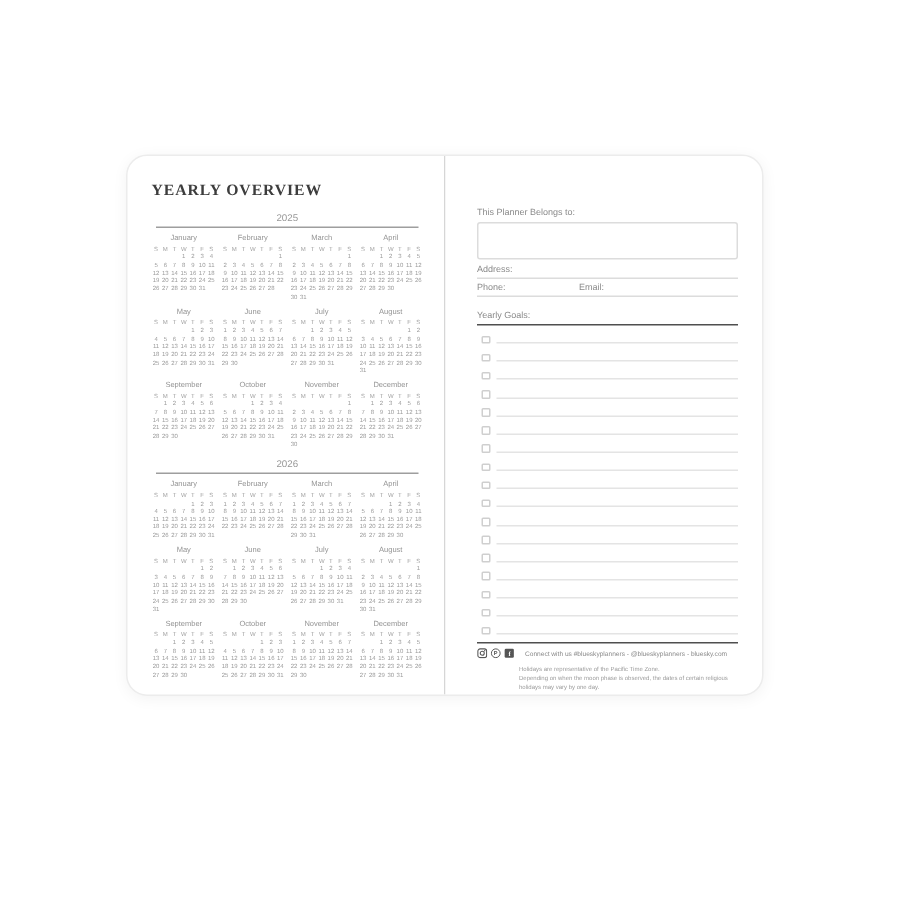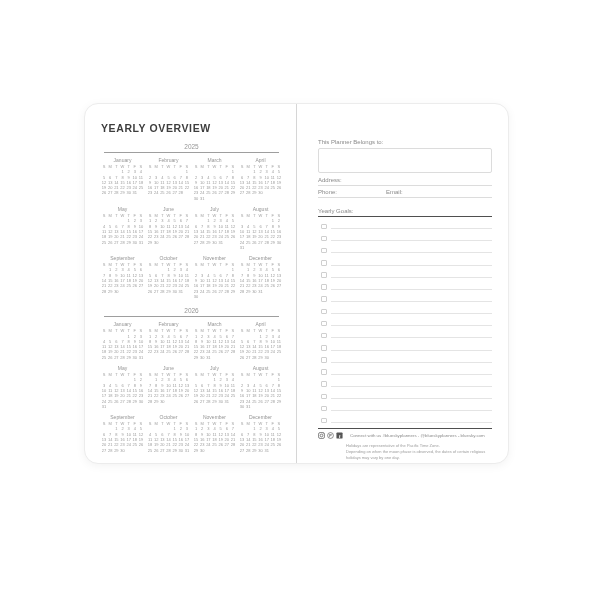--- a/index.html
+++ b/index.html
@@ -11,21 +11,21 @@
     display: flex; background: #ffffff; border: 1px solid #ececec; border-radius: 14px;
     box-shadow: 0 2px 10px rgba(0,0,0,0.05); }
 
   .page { overflow: hidden; height: 100%; }
   .page-left  { width: 212px; border-right: 1px solid #d6d6d6; border-radius: 14px 0 0 14px;
     padding: 14px 14px 0 16px; }
   .page-right { flex: 1; border-radius: 0 14px 14px 0; padding: 0 16px 0 21px; }
 
   
   .yo-title { font-size: 10.5px; font-weight: bold; color: #3d3d3d; letter-spacing: 0.6px;
-    margin: 4px 0 8px 0; }
+    margin: 4px 0 8px 0; font-family: Liberation Serif, serif; }
   .year-block { margin-bottom: 7px; }
   .year-label { text-align: center; font-size: 6.5px; color: #979797; line-height: 9px; }
   .year-rule  { border-top: 1.5px solid #9e9e9e; margin: 1px 3px 4px 3px; }
   .months-grid { display: grid; grid-template-columns: repeat(4, 1fr);
     column-gap: 3px; row-gap: 5px; }
   .month-name { text-align: center; font-size: 5px; color: #949494; line-height: 7px; }
   .month-grid { display: grid; grid-template-columns: repeat(7, 1fr); }
   .month-grid span { font-size: 4px; line-height: 5.3px; text-align: center;
     color: #9b9b9b; }
   .month-grid span.dow { color: #a2a2a2; }

